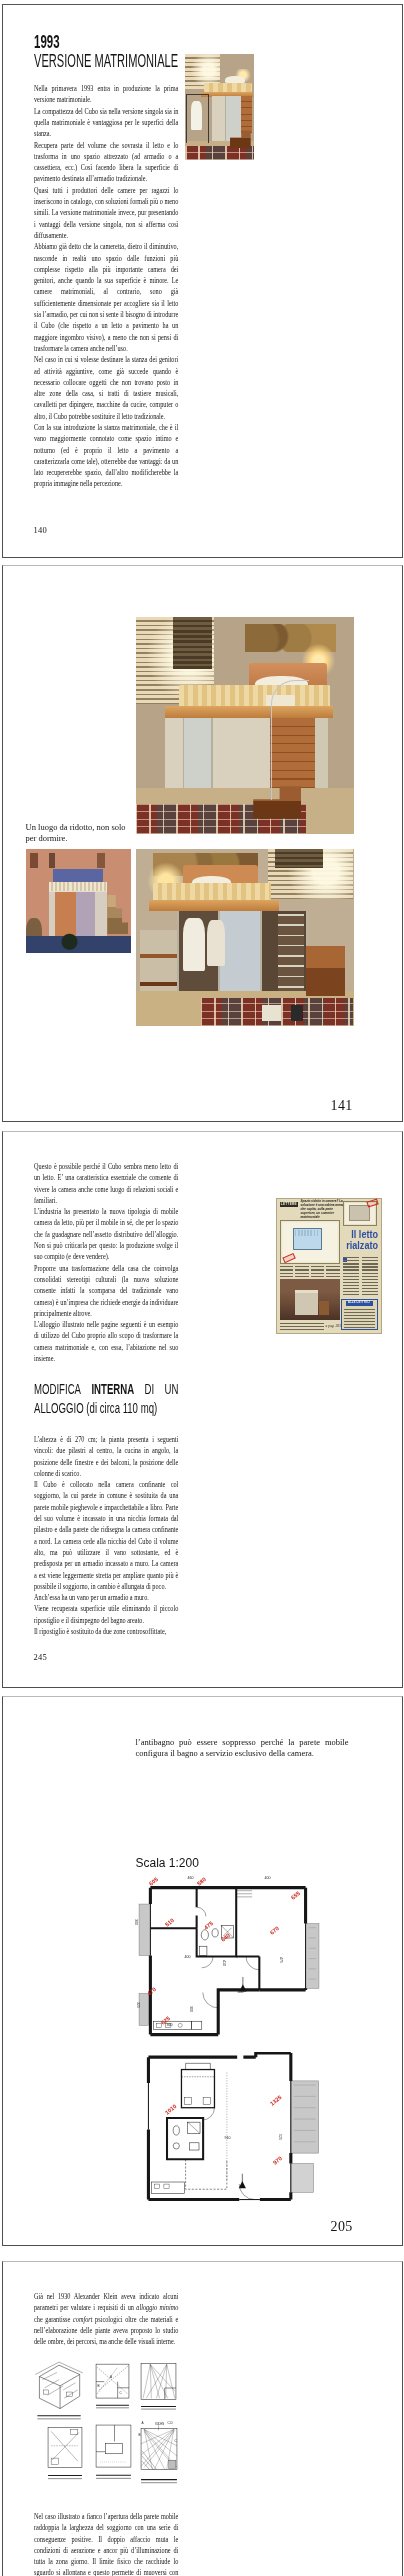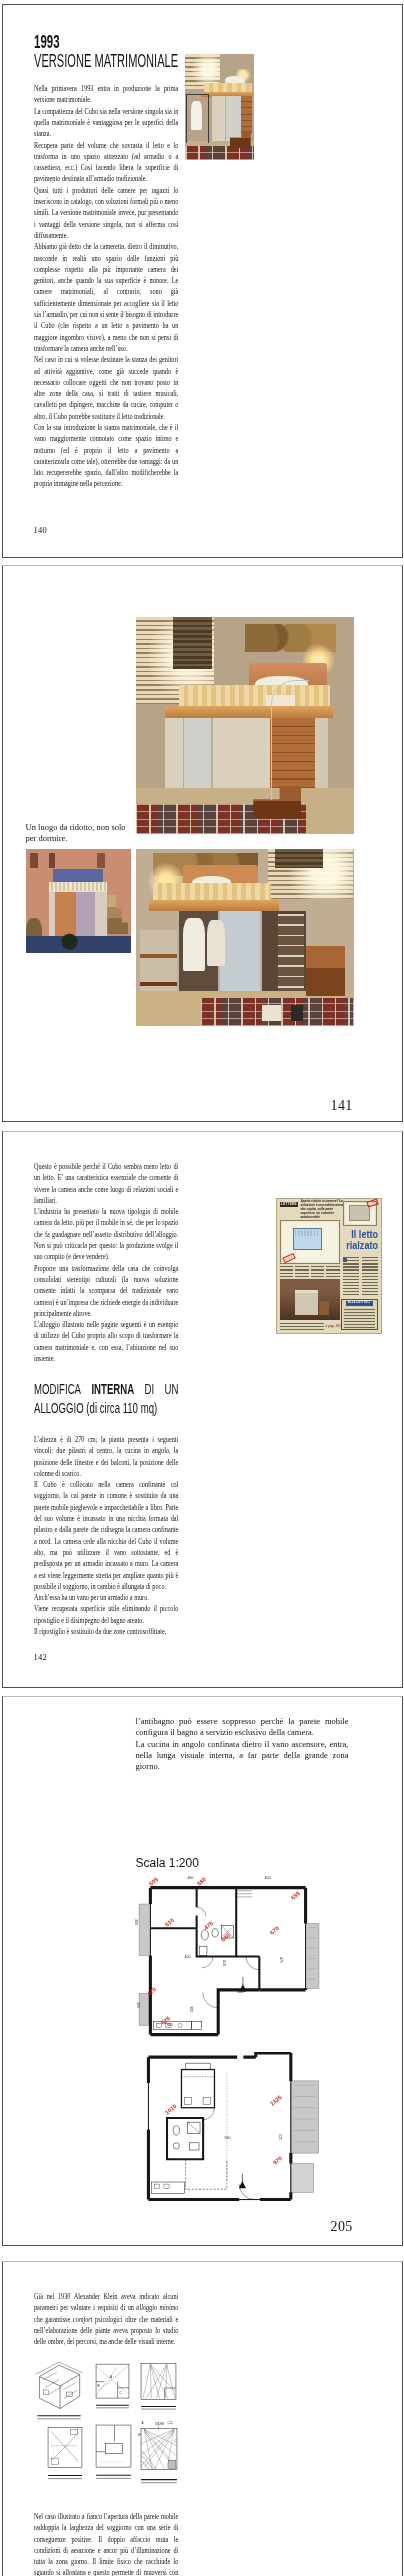--- a/index.html
+++ b/index.html
@@ -227,27 +227,26 @@
       <div>ALLOGGIO (di circa 110 mq)</div>
     </div>
 
     <div class="col" style="left:31px;top:302px;">
         <p>L’altezza è di 270 cm; la pianta presenta i seguenti vincoli: due pilastri al centro,  la cucina in angolo, la posizione delle finestre e dei balconi, la posizione delle colonne di scarico.</p>
         <p>Il Cubo è collocato nella camera confinante col soggiorno, la cui parete in comune è sostituita da una parete mobile pieghevole e impacchettabile a libro. Parte del suo volume è incassato in una nicchia formata dal pilastro e dalla parete che ridisegna la camera confinante a nord. La camera  cede alla nicchia del Cubo il volume alto, ma può utilizzare il vano sottostante, ed è predisposta per un armadio incassato a muro. La camera a est viene leggermente stretta per ampliare quanto più è possibile il soggiorno, in cambio è allungata di poco.</p>
         <p>Anch’essa ha un vano per un armadio a muro.</p>
         <p>Viene recuperata superficie utile eliminando il piccolo ripostiglio e il disimpegno del bagno areato.</p>
         <p>Il ripostiglio è sostituito da due zone controsoffittate,</p>
       </div>
-    <div class="pagenum" style="left:31px;top:520px;">142</div>
+    <div class="pagenum" style="left:31px;top:520px;">245</div>
   </section>
 
   <section class="sheet" id="p143">
-    <div class="col-wide" style="left:133px;top:19px;">
+    <div class="col-wide" style="left:133px;top:40px;">
         <p>l’antibagno può essere soppresso perché la parete mobile configura il bagno a servizio esclusivo della camera.</p>
-        <p>La cucina in angolo confinata dietro il vano ascensore, entra, nella lunga visuale interna, a far parte della grande zona giorno.</p>
       </div>
     <div class="scala" style="left:133px;top:159px;">Scala 1:200</div>
 
     <div class="plan" style="left:133px;top:177px;width:185px;height:166px;">
       <svg viewBox="0 0 360 322">
         <g stroke="#161616" fill="none">
           <rect x="6" y="58" width="22" height="100" fill="#c8c8c8" stroke="#7e7e7e" stroke-width="1"></rect>
           <rect x="6" y="232" width="18" height="62" fill="#c8c8c8" stroke="#7e7e7e" stroke-width="1"></rect>
           <rect x="330" y="96" width="26" height="126" fill="#c8c8c8" stroke="#7e7e7e" stroke-width="1"></rect>
           <path d="M336 104 h14 m-14 20 h14 m-14 20 h14 m-14 20 h14 m-14 20 h14 m-14 20 h14" stroke="#9a9a9a" stroke-width="1"></path>

